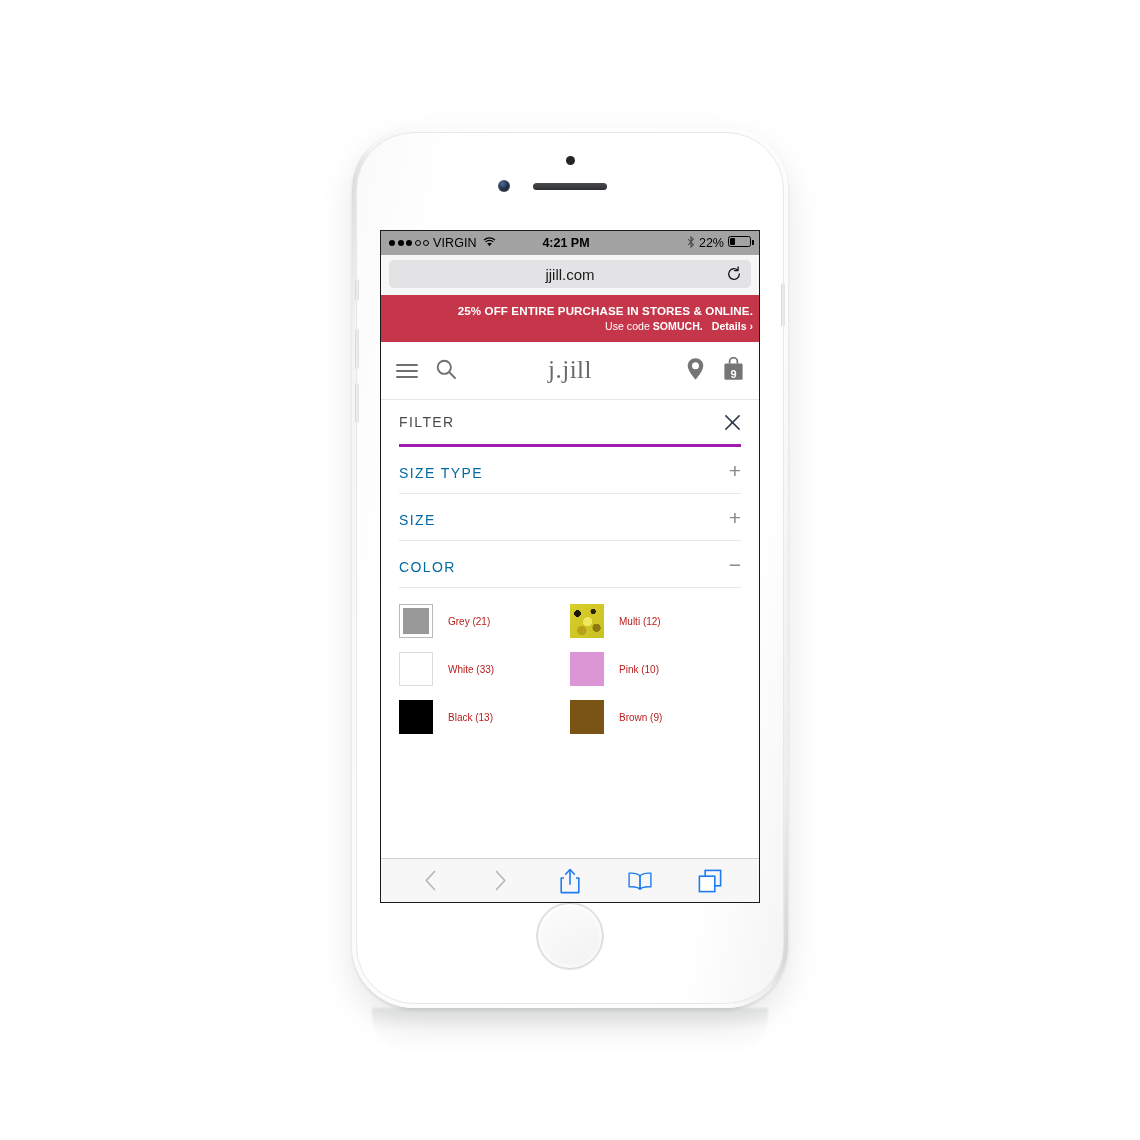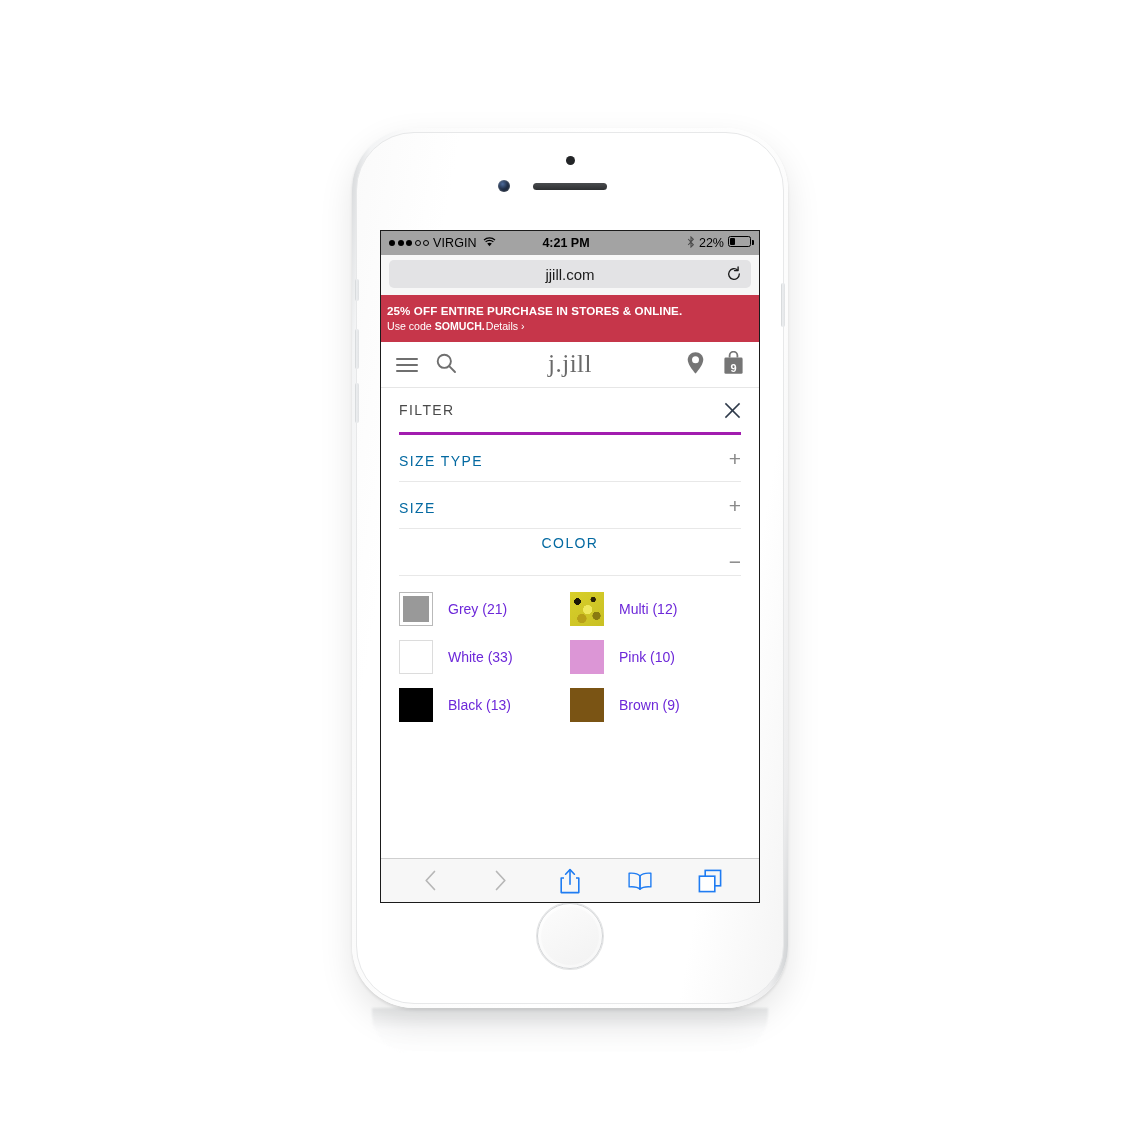--- a/index.html
+++ b/index.html
@@ -107,31 +107,31 @@
     display:flex; align-items:center; justify-content:center;
   }
   .urlbar .url{ font-size:15px; color:#1b1b1b;text-align:right; }
   .reload{
     position:absolute; right:9px; top:50%; transform:translateY(-50%);
     width:16px; height:16px;
   }
 
   
   .promo{
-    background:#c6364a; color:#fff; text-align:left;
+    background:#c6364a; color:#fff; text-align:right;
     padding:9px 6px 10px;
   }
   .promo-l1{ font-size:11.6px; font-weight:bold; letter-spacing:.1px; }
   .promo-l2{ font-size:10.6px; margin-top:3px; }
   .promo-l2 b{ font-weight:bold; }
-  .promo-details{ margin-left:1px; font-weight:normal; }
+  .promo-details{ margin-left:9px; font-weight:bold; }
 
   
   .site-header{
-    height:46px; display:flex; align-items:center;
+    height:58px; display:flex; align-items:center;
     padding:1px 15px; border-bottom:1px solid #e6e6e6; background:#fff;
     position:relative;
   }
   .hdr-left{ display:flex; align-items:center; gap:17px; }
   .hdr-right{ display:flex; align-items:center; gap:18px; margin-left:auto; }
   .hamburger{ width:22px; display:flex; flex-direction:column; gap:4px; cursor:pointer; }
   .hamburger i{ display:block; height:2px; background:#6f6f6f; border-radius:1px; }
   .logo{
     position:absolute; left:50%; top:50%; transform:translate(-50%,-52%);
     font-family:"Liberation Serif", serif;
@@ -147,37 +147,37 @@
   .filter-title{ font-size:14px; letter-spacing:1.4px; color:#4a4a4a; }
   .close-x{ margin-left:auto; width:17px; height:17px; }
 
   .acc-row{
     display:flex; align-items:center; height:47px;
     border-bottom:1px solid #e8e8e8; cursor:pointer;
   }
   .acc-label{ font-size:14px; letter-spacing:1.4px; color:#0369a1;margin-top:6px; }
   .acc-sign{ margin-left:auto; color:#8a8a8a; font-size:21px; line-height:1; font-weight:300; }
 
-  .acc-row.open{ border-bottom:1px solid #e8e8e8;flex-direction:column; }
+  .acc-row.open{ border-bottom:1px solid #e8e8e8; }
 
   
   .color-grid{
     display:grid; grid-template-columns:1fr 1fr;
     row-gap:0; padding:9px 0 16px;
   }
   .color-item{ display:flex; align-items:center; height:48px; cursor:pointer; }
   .sw-wrap{
     width:34px; height:34px; display:flex; align-items:center; justify-content:center;
     flex:0 0 34px;
   }
   .sw-wrap.selected{ border:1px solid #b9b9b9; padding:3px; }
   .sw{ width:100%; height:100%; display:block; }
   .sw-wrap.selected .sw{ width:26px; height:26px; }
   .sw.bordered{ border:1px solid #dcdcdc; }
-  .color-label{ margin-left:15px; font-size:14px; color:#6d28d9; }
+  .color-label{ margin-left:15px; font-size:10px; color:#b91c1c; }
 
   
   .reset-wrap{ padding:10px 18px 0; }
   .reset-btn{
     width:100%; height:46px; border:1px solid #c9c9c9; background:#fff;
     font-family:"Liberation Sans", sans-serif;
     font-size:14.5px; letter-spacing:1.2px; color:#4a4a4a; cursor:pointer;
   }
 
   

